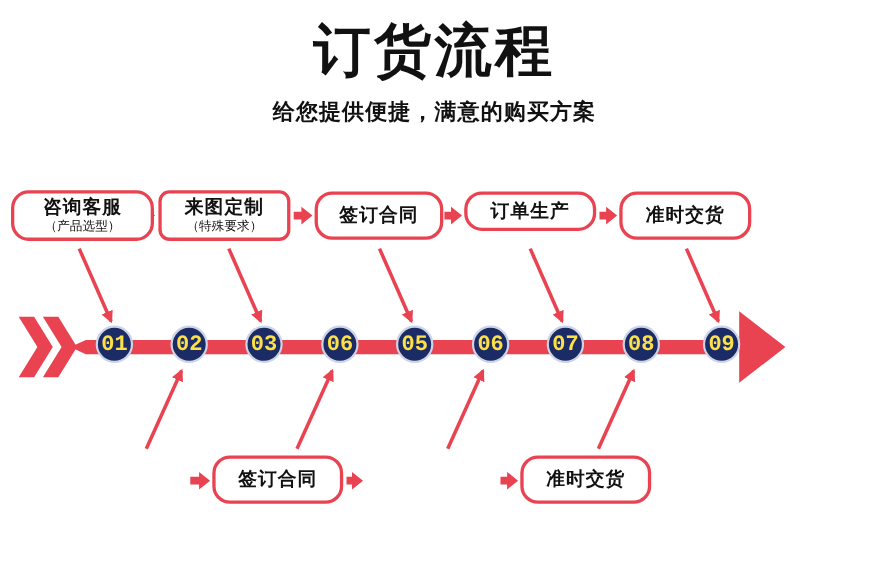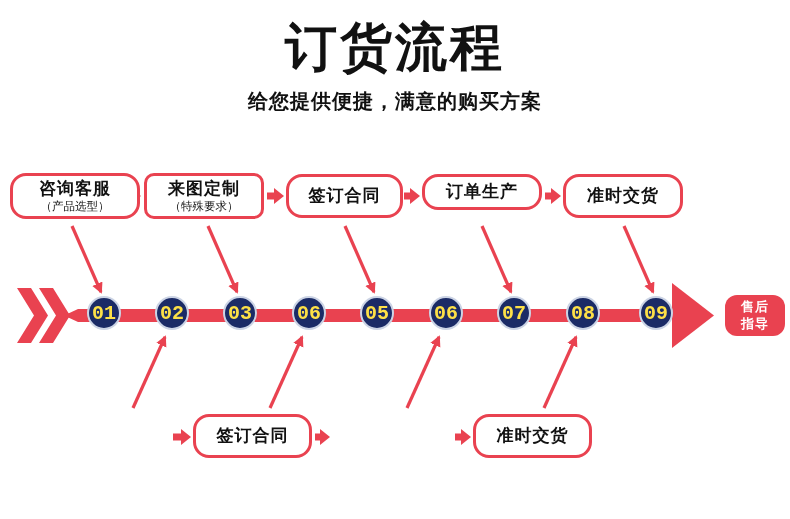--- a/index.html
+++ b/index.html
@@ -122,16 +122,14 @@
   <div class="step-circle" style="left:87px;top:296px;">01</div>
   <div class="step-circle" style="left:155px;top:296px;">02</div>
   <div class="step-circle" style="left:223px;top:296px;">03</div>
   <div class="step-circle" style="left:292px;top:296px;">06</div>
   <div class="step-circle" style="left:360px;top:296px;">05</div>
   <div class="step-circle" style="left:429px;top:296px;">06</div>
   <div class="step-circle" style="left:497px;top:296px;">07</div>
   <div class="step-circle" style="left:566px;top:296px;">08</div>
   <div class="step-circle" style="left:639px;top:296px;text-align:right;">09</div>
 
-  <div class="endcap">售后
-指导</div>
 
 </div>
 
 </body></html>

